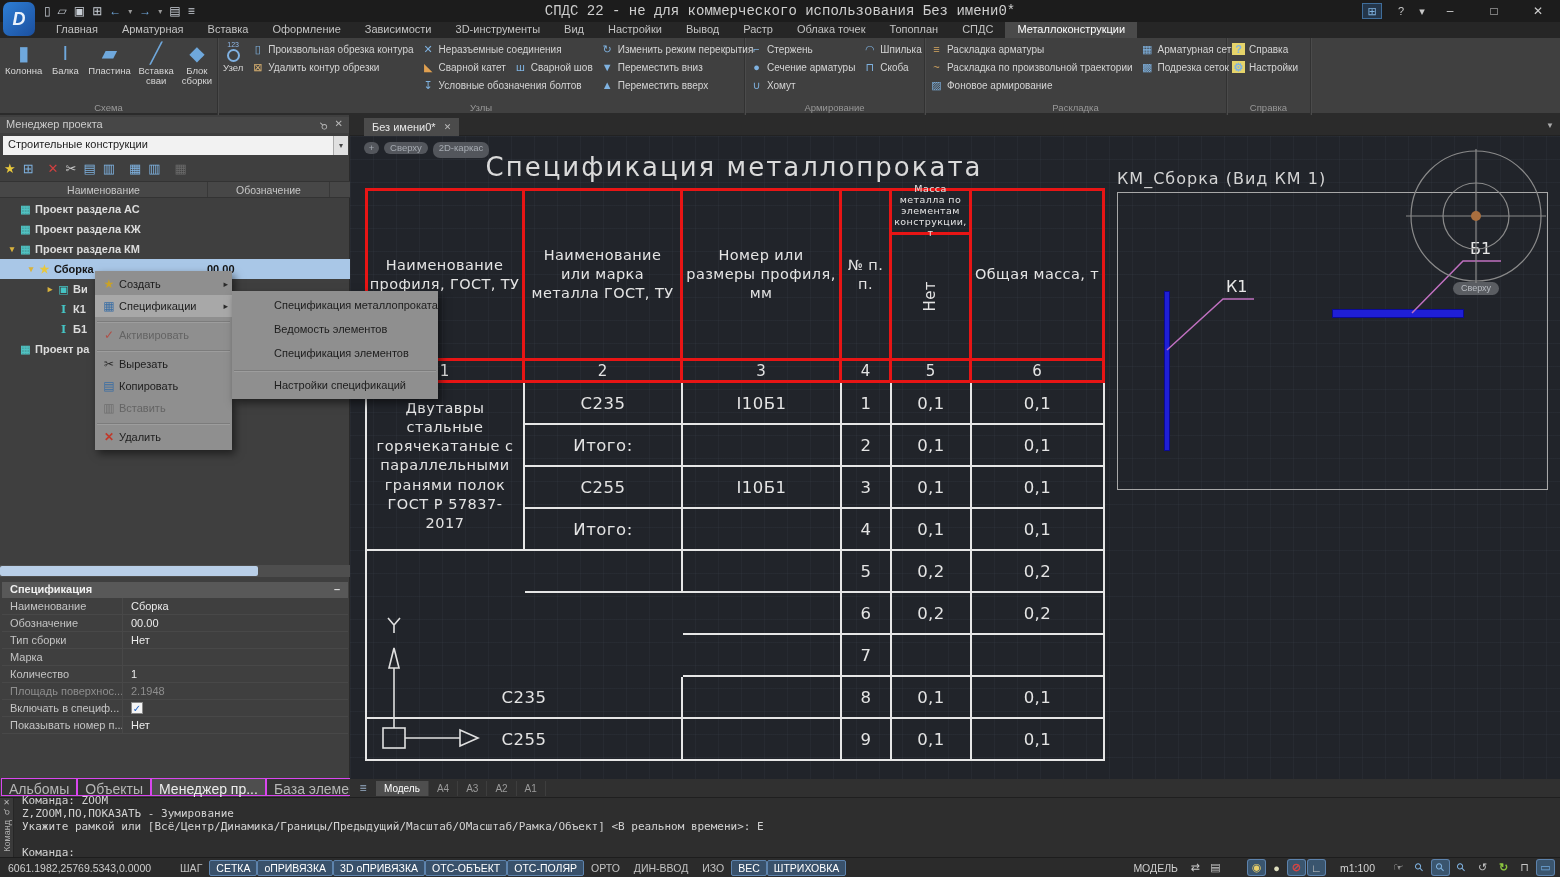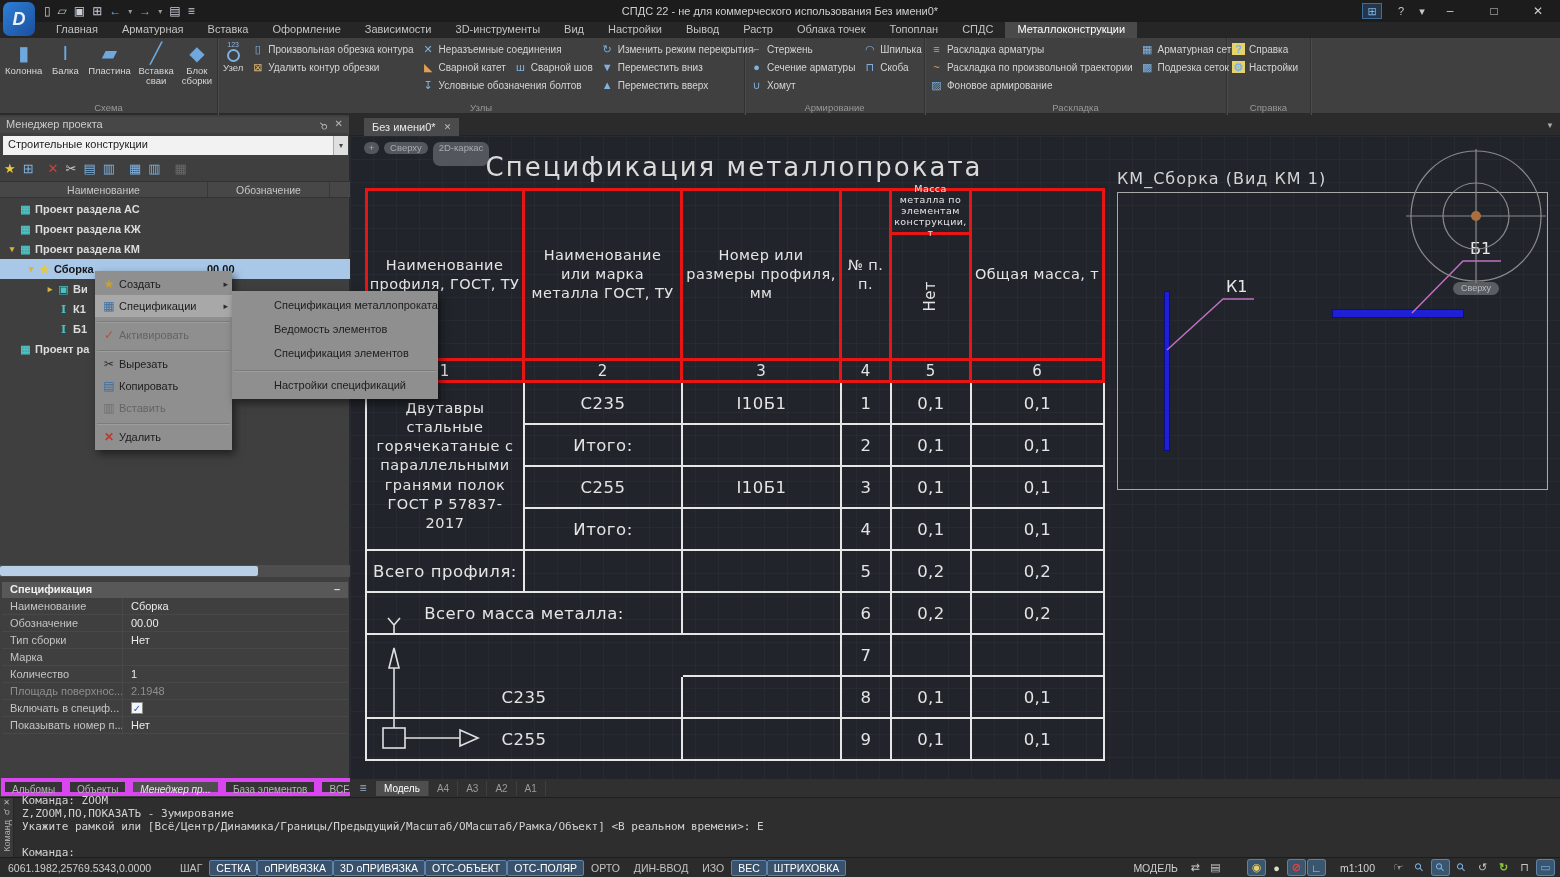--- a/index.html
+++ b/index.html
@@ -8,21 +8,21 @@
 
   
   .titlebar { position:absolute; left:0; top:0; width:1560px; height:22px; background:#1c1c1c; display:flex; align-items:center; }
   .logo { position:absolute; left:3px; top:2px; width:32px; height:34px; border-radius:7px;
           background:linear-gradient(135deg,#2e7fd6,#1b4f9e); z-index:5; display:flex; align-items:center; justify-content:center;
           color:#eaf2fb; font-weight:bold; font-size:18px; font-style:italic;}
   .qat { display:flex; gap:7px; margin-left:44px; align-items:center; }
   .qat .qic { font-size:12px; color:#c9cfd6; cursor:default; }
   .qat .qic[data-name="undo-icon"], .qat .qic[data-name="redo-icon"] { color:#6fa8dc; font-weight:bold; }
   .qat .qic[data-name="dropdown-icon"] { font-size:8px; color:#9a9a9a; }
-  .tb-title { position:absolute; left:0; right:0; text-align:center; font-size:11px; color:#cfcfcf; pointer-events:none; }
+  .tb-title { position:absolute; left:0; right:0; text-align:center; font-size:14px; color:#cfcfcf; pointer-events:none;font-family:Liberation Mono, monospace; }
   .tb-right { position:absolute; right:0; top:0; height:22px; display:flex; align-items:center; }
   .tb-right .tic { width:30px; text-align:center; font-size:11px; color:#c8c8c8; }
   .tb-right .tic[data-name="menu-grid-icon"] { color:#7fb2e0; border:1px solid #3f6d9a; background:#24364a; width:20px; height:16px; line-height:14px; margin-right:4px;}
   .winbtn { width:44px; height:22px; display:flex; align-items:center; justify-content:center; color:#cfcfcf; font-size:12px; }
 
   
   .rtabs { position:absolute; left:0; top:22px; width:1560px; height:16px; background:#262626; display:flex; padding-left:44px; }
   .rtab { padding:1px 12px; font-size:11px; color:#c3c3c3; white-space:nowrap; }
   .rtab.active { background:#4a4a4a; color:#ffffff; }
 
@@ -72,22 +72,22 @@
   .hscroll .thumb { position:absolute; left:0; top:1px; width:258px; height:10px; background:#b9cfe8; border-radius:2px; }
   .props-header { position:absolute; left:2px; top:467px; width:346px; height:16px; background:#585858; color:#f0f0f0; font-weight:bold; font-size:11px; padding:1px 8px; display:flex; }
   .props-header .min { margin-left:auto; color:#ddd; }
   .props { position:absolute; left:2px; top:483px; width:346px; }
   .prow { display:flex; height:17px; border-bottom:1px solid #484848; font-size:11px; align-items:center; }
   .prow .plabel { width:121px; color:#c4c4c4; padding-left:8px; border-right:1px solid #484848; height:100%; display:flex; align-items:center; white-space:nowrap; overflow:hidden;}
   .prow .pvalue { padding-left:8px; color:#ececec; }
   .prow.disabled .plabel, .prow.disabled .pvalue { color:#8e8e8e; }
   .prow.checkbox .pvalue { width:12px; height:12px; background:#f5f5f5; color:#2060c0; font-size:10px; line-height:12px; text-align:center; padding:0; margin-left:8px; border:1px solid #888; }
   .docktabs { position:absolute; left:1px; top:663px; height:18px; display:flex; }
-  .dtab { padding:2px 7px; font-size:10px; color:#b5b5b5; background:#343434; border:4px solid #d946ef; white-space:nowrap; }
-  .dtab.active { background:#4e4e4e; color:#ececec;font-style:italic; }
+  .dtab { padding:2px 7px; font-size:14px; color:#b5b5b5; background:#343434; border:1px solid #d946ef; white-space:nowrap; }
+  .dtab.active { background:#4e4e4e; color:#ececec; }
 
   
   .canvascol { position:absolute; left:350px; top:115px; width:1210px; height:682px; }
   .doctabs { position:absolute; left:0; top:0; width:1210px; height:21px; background:#2b2b2b; border-bottom:1px solid #222; }
   .doctab { position:absolute; left:14px; top:3px; height:18px; background:#4b4b4b; color:#e8e8e8; font-size:11px; padding:2px 8px; display:flex; gap:8px; align-items:center; }
   .doctab .x { font-size:9px; color:#bbb; }
   .doc-dd { position:absolute; right:6px; top:6px; color:#aaa; font-size:8px; }
   .canvas { position:absolute; left:0; top:21px; width:1210px; height:643px; background:#21242a;
             background-image:linear-gradient(rgba(140,150,170,0.055) 1px, transparent 1px),
                              linear-gradient(90deg, rgba(140,150,170,0.055) 1px, transparent 1px);
@@ -526,21 +526,21 @@
     <div class="doctabs" data-name="document-tab-bar">
       <div class="doctab" data-name="document-tab">
         <span data-name="document-tab-label">Без имени0*</span>
         <span class="x" data-name="close-icon">✕</span>
       </div>
       <span class="doc-dd" data-name="chevron-down-icon">▼</span>
     </div>
     <div class="canvas" data-name="model-canvas">
       <div class="pill" style="left:14px;top:6px;width:15px;height:12px;line-height:12px" data-name="viewcube-menu-pill">+</div>
       <div class="pill" style="left:34px;top:6px;width:44px;height:12px;line-height:12px" data-name="view-direction-pill">Сверху</div>
-      <div class="pill" style="left:83px;top:6px;width:56px;height:24px;line-height:12px" data-name="visual-style-pill">2D-каркас</div>
+      <div class="pill" style="left:83px;top:6px;width:56px;height:16px;line-height:12px" data-name="visual-style-pill">2D-каркас</div>
 
       <div class="canvas-title cad" data-name="spec-table-title">Спецификация металлопроката</div>
 
       <div class="spec-table cad" data-name="specification-table">
         <div class="redleft" data-name="selection-highlight"></div>
         <div class="cell hc" style="grid-area:1/1/3/2" data-name="table-header-cell">Наименование профиля, ГОСТ, ТУ</div>
         <div class="cell hc" style="grid-area:1/2/3/3" data-name="table-header-cell">Наименование или марка металла ГОСТ, ТУ</div>
         <div class="cell hc" style="grid-area:1/3/3/4" data-name="table-header-cell">Номер или размеры профиля, мм</div>
         <div class="cell hc" style="grid-area:1/4/3/5" data-name="table-header-cell">№ п. п.</div>
         <div class="cell hc c5top" style="grid-area:1/5/2/6" data-name="table-header-cell">Масса металла по элементам конструкции, т</div>
@@ -569,27 +569,25 @@
         <div class="cell bc" style="grid-area:6/2" data-name="table-cell">С255</div>
         <div class="cell bc" style="grid-area:6/3" data-name="table-cell">I10Б1</div>
         <div class="cell bc" style="grid-area:6/4" data-name="table-cell">3</div>
         <div class="cell bc" style="grid-area:6/5" data-name="table-cell">0,1</div>
         <div class="cell bc" style="grid-area:6/6" data-name="table-cell">0,1</div>
         <div class="cell bc" style="grid-area:7/2" data-name="table-cell">Итого:</div>
         <div class="cell bc" style="grid-area:7/3" data-name="table-cell"></div>
         <div class="cell bc" style="grid-area:7/4" data-name="table-cell">4</div>
         <div class="cell bc" style="grid-area:7/5" data-name="table-cell">0,1</div>
         <div class="cell bc" style="grid-area:7/6" data-name="table-cell">0,1</div>
-        <div class="cell bc" style="grid-area:8/1" data-name="table-cell">Всего профиля:</div>
         <div class="cell bc" style="grid-area:8/2" data-name="table-cell"></div>
         <div class="cell bc" style="grid-area:8/3" data-name="table-cell"></div>
         <div class="cell bc" style="grid-area:8/4" data-name="table-cell">5</div>
         <div class="cell bc" style="grid-area:8/5" data-name="table-cell">0,2</div>
         <div class="cell bc" style="grid-area:8/6" data-name="table-cell">0,2</div>
-        <div class="cell bc" style="grid-area:9/1/10/3" data-name="table-cell">Всего масса металла:</div>
         <div class="cell bc" style="grid-area:9/3" data-name="table-cell"></div>
         <div class="cell bc" style="grid-area:9/4" data-name="table-cell">6</div>
         <div class="cell bc" style="grid-area:9/5" data-name="table-cell">0,2</div>
         <div class="cell bc" style="grid-area:9/6" data-name="table-cell">0,2</div>
         <div class="cell bc" style="grid-area:10/3" data-name="table-cell"></div>
         <div class="cell bc" style="grid-area:10/4" data-name="table-cell">7</div>
         <div class="cell bc" style="grid-area:10/5" data-name="table-cell"></div>
         <div class="cell bc" style="grid-area:10/6" data-name="table-cell"></div>
         <div class="cell bc" style="grid-area:11/1/12/3" data-name="table-cell">С235</div>
         <div class="cell bc" style="grid-area:11/3" data-name="table-cell"></div>

